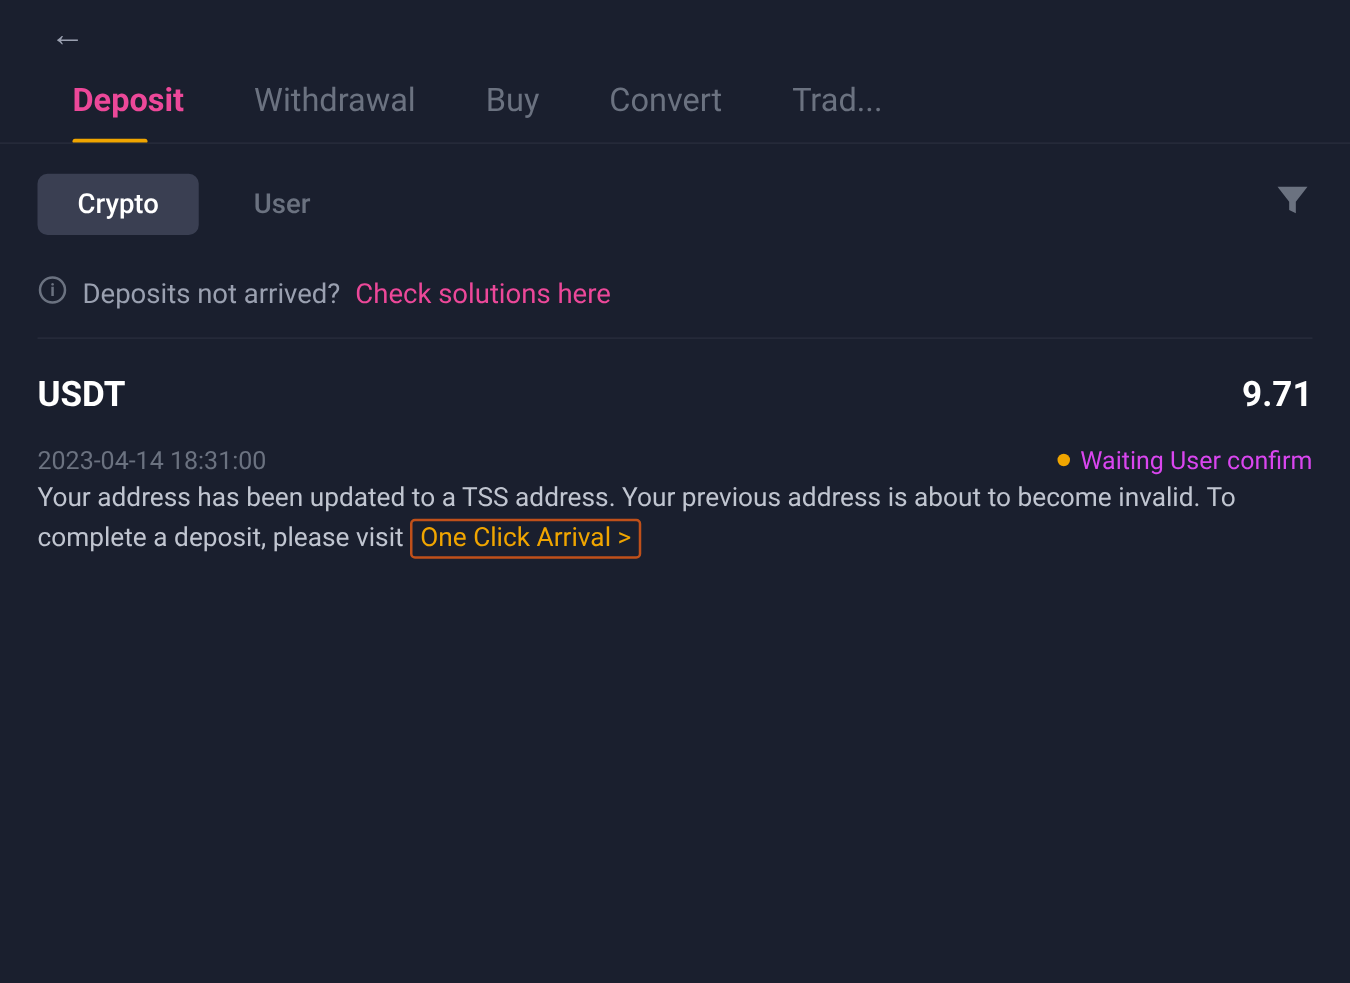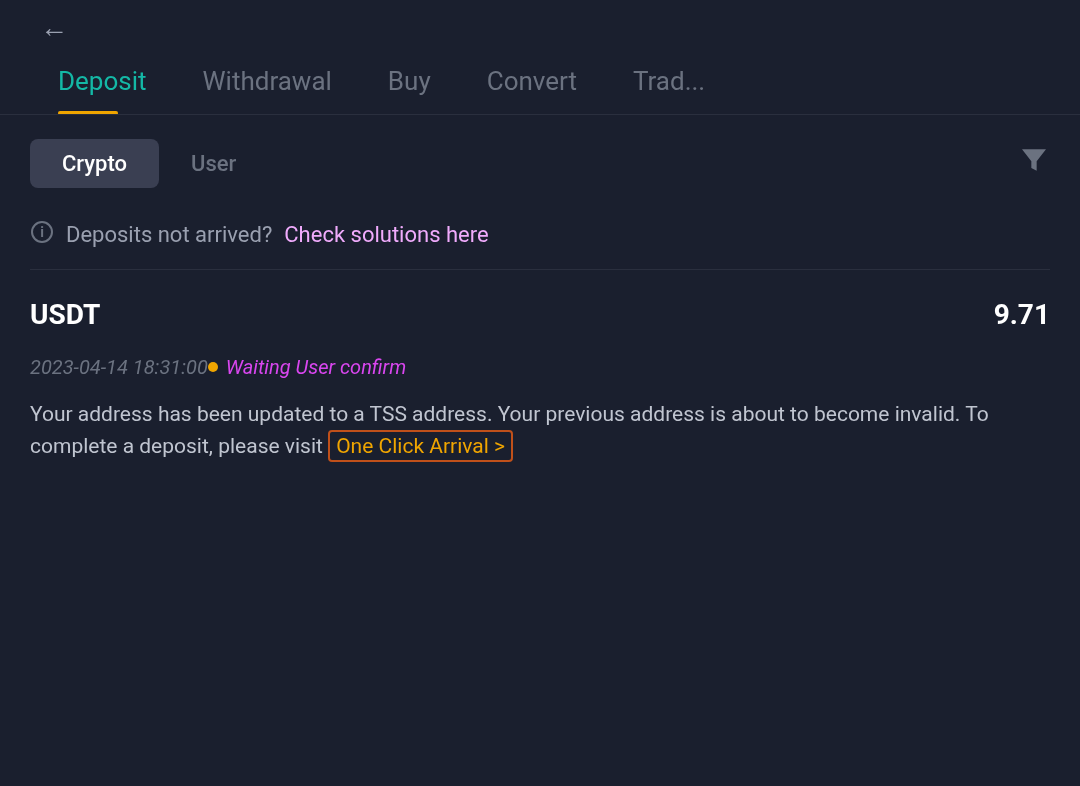--- a/index.html
+++ b/index.html
@@ -52,22 +52,22 @@
     .tab-item {
       padding: 18px 28px;
       font-size: 26px;
       color: #6b7280;
       cursor: pointer;
       position: relative;
       white-space: nowrap;
     }
 
     .tab-item.active {
-      color: #14b8a6;
-      font-weight: 400;
+      color: #ec4899;
+      font-weight: 700;
     }
 
     .tab-item.active::after {
       content: '';
       position: absolute;
       bottom: -1px;
       left: 28px;
       width: 60px;
       height: 4px;
       background-color: #f0a500;
@@ -76,21 +76,21 @@
 
     .filter-section {
       display: flex;
       align-items: center;
       justify-content: space-between;
       padding: 24px 30px 20px;
     }
 
     .filter-buttons {
       display: flex;
-      gap: 0;
+      gap: 12px;
     }
 
     .filter-btn {
       padding: 12px 32px;
       font-size: 22px;
       cursor: pointer;
       border-radius: 8px;
       font-weight: 500;
     }
 
@@ -122,21 +122,21 @@
       font-size: 22px;
       flex-shrink: 0;
     }
 
     .notice-text {
       font-size: 22px;
       color: #9aa0b0;
     }
 
     .notice-link {
-      color: #f0abfc;
+      color: #ec4899;
       cursor: pointer;
       font-size: 22px;
     }
 
     .divider {
       height: 1px;
       background-color: #2a2f3e;
       margin: 0 30px;
     }
 
@@ -158,23 +158,23 @@
     }
 
     .tx-amount {
       font-size: 28px;
       font-weight: 700;
       color: #ffffff;
     }
 
     .transaction-row2 {
       display: flex;
-      align-items: center;
-      margin-bottom: 20px;
-      font-style: italic;
+      justify-content: space-between;
+      align-items: center;
+      margin-bottom: 4px;
     }
 
     .tx-date {
       font-size: 20px;
       color: #6b7280;
     }
 
     .tx-status {
       display: flex;
       align-items: center;

